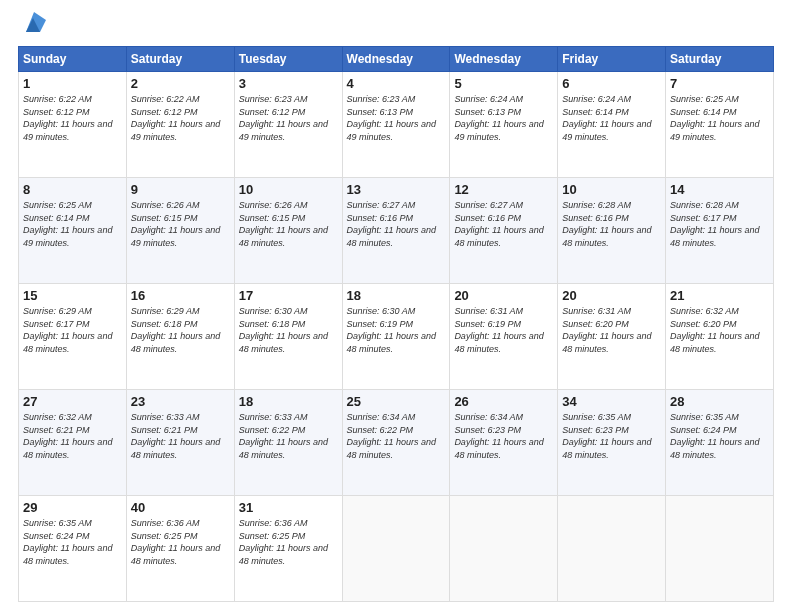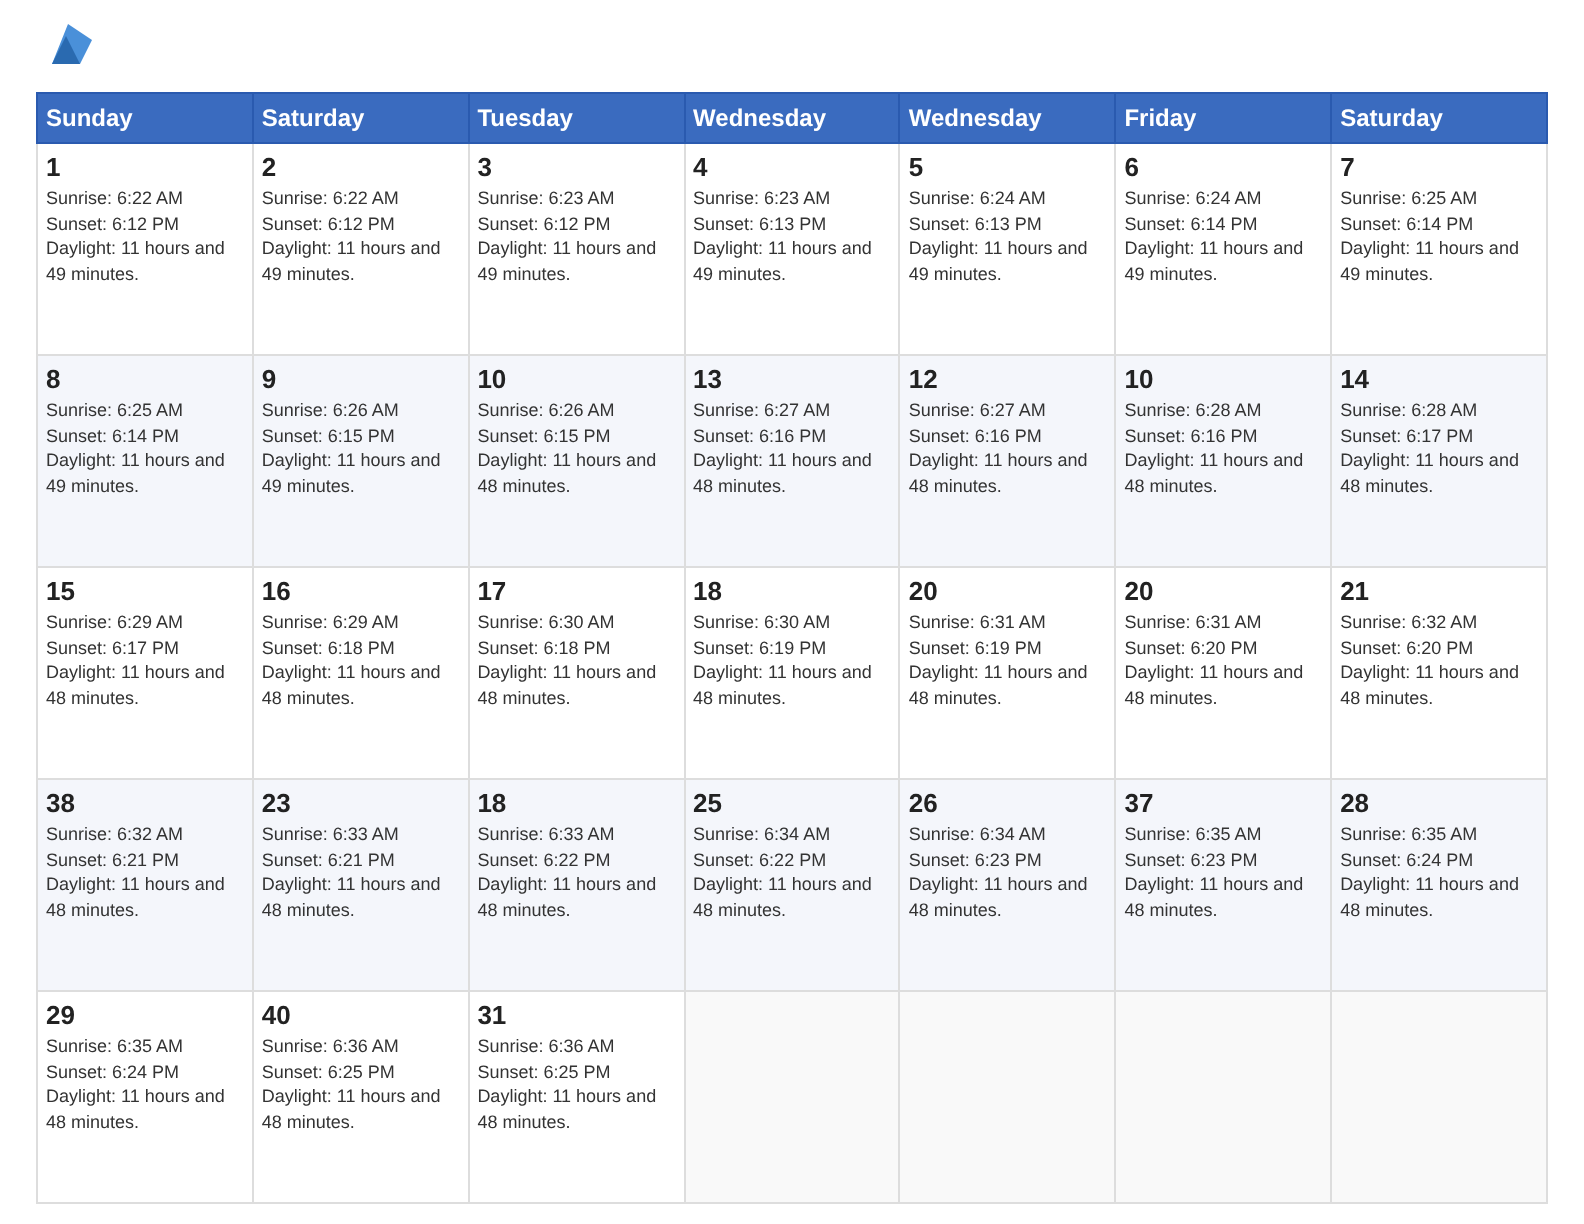--- a/index.html
+++ b/index.html
@@ -71,20 +71,21 @@
       font-size: 13px;
       font-weight: bold;
       display: block;
       margin-bottom: 2px;
       color: #222;
     }
     .day-info {
       font-size: 9px;
       color: #333;
       line-height: 1.4;
+      font-style: italic;
     }
     .empty-cell {
       background: #f9f9f9 !important;
     }
     .logo-wrapper {
       display: flex;
       flex-direction: column;
       align-items: flex-start;
     }
     .logo-row {
@@ -307,21 +308,21 @@
         <span class="day-num">21</span>
         <div class="day-info">
           Sunrise: 6:32 AM<br>
           Sunset: 6:20 PM<br>
           Daylight: 11 hours and 48 minutes.
         </div>
       </td>
         </tr>
         <tr>
           <td>
-        <span class="day-num">38</span>
+        <span class="day-num">27</span>
         <div class="day-info">
           Sunrise: 6:32 AM<br>
           Sunset: 6:21 PM<br>
           Daylight: 11 hours and 48 minutes.
         </div>
       </td>
           <td>
         <span class="day-num">23</span>
         <div class="day-info">
           Sunrise: 6:33 AM<br>
@@ -347,21 +348,21 @@
       </td>
           <td>
         <span class="day-num">26</span>
         <div class="day-info">
           Sunrise: 6:34 AM<br>
           Sunset: 6:23 PM<br>
           Daylight: 11 hours and 48 minutes.
         </div>
       </td>
           <td>
-        <span class="day-num">37</span>
+        <span class="day-num">34</span>
         <div class="day-info">
           Sunrise: 6:35 AM<br>
           Sunset: 6:23 PM<br>
           Daylight: 11 hours and 48 minutes.
         </div>
       </td>
           <td>
         <span class="day-num">28</span>
         <div class="day-info">
           Sunrise: 6:35 AM<br>

